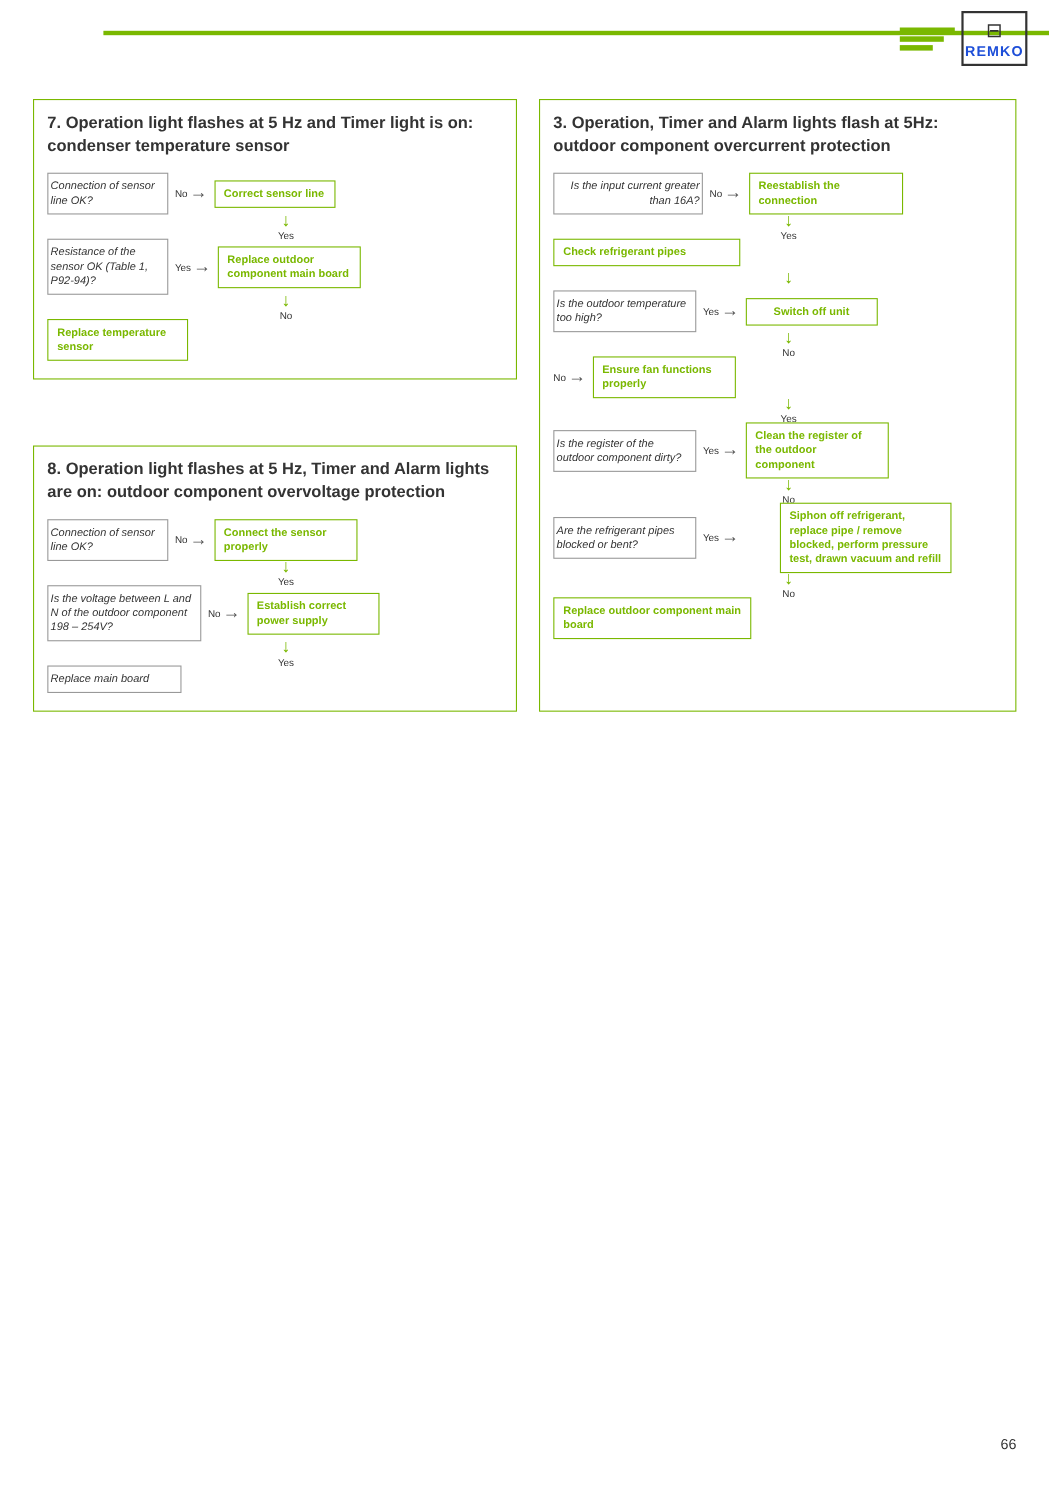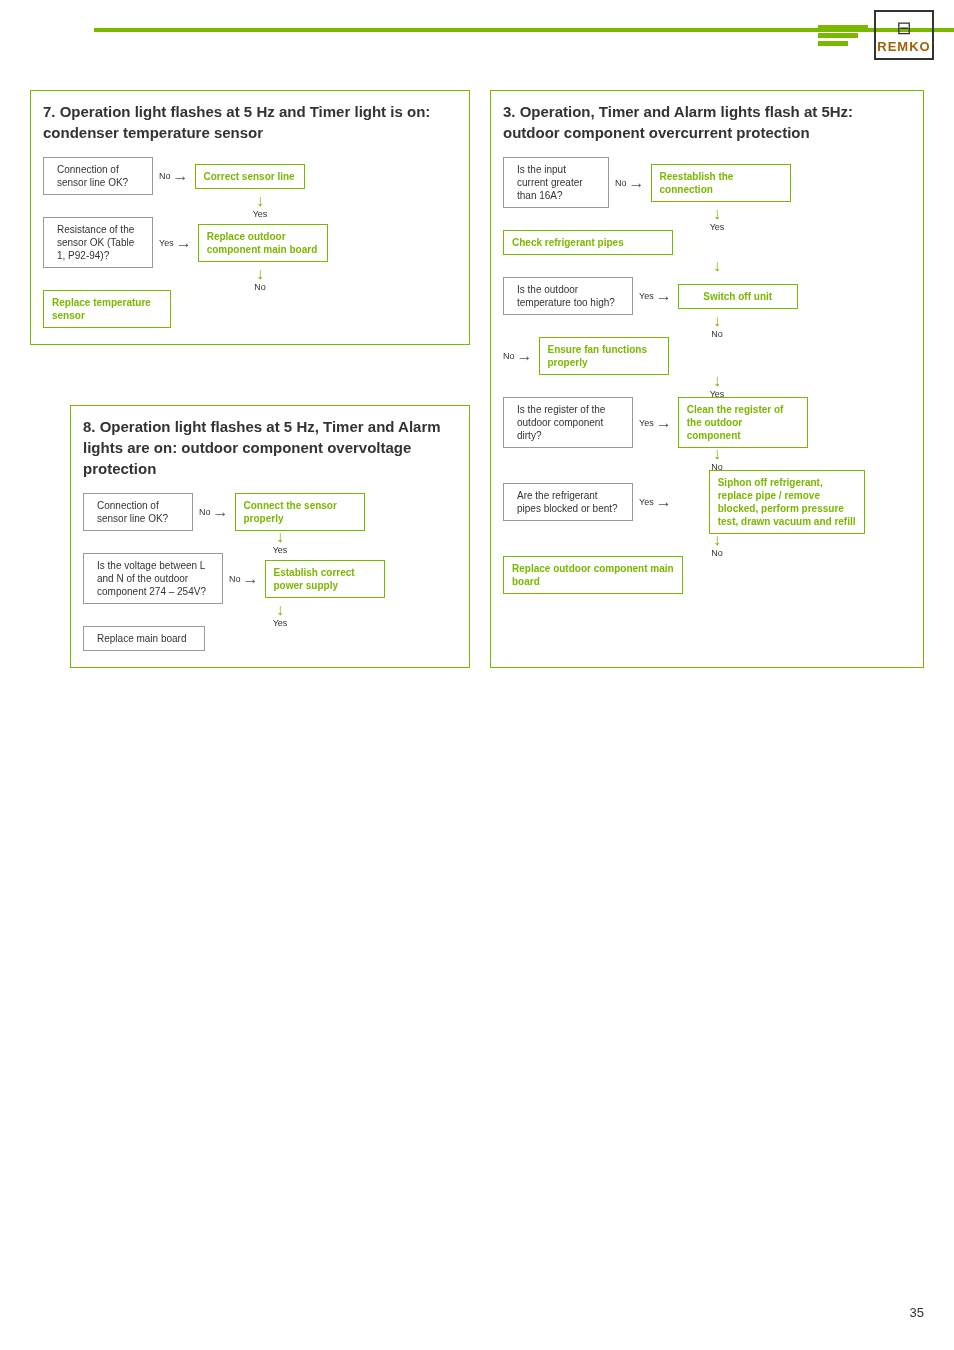--- a/index.html
+++ b/index.html
@@ -36,21 +36,21 @@
       height: 50px;
       border: 2px solid #333;
       display: flex;
       align-items: center;
       justify-content: center;
       flex-direction: column;
     }
     .logo-box .brand {
       font-size: 13px;
       font-weight: bold;
-      color: #a16207;
+      color: #1d4ed8;
       letter-spacing: 1px;
     }
     .logo-icon {
       font-size: 18px;
       color: #333;
     }
     .green-top-line {
       position: absolute;
       top: 28px;
       right: 0;
@@ -132,24 +132,25 @@
 
     
     .q-row {
       display: flex;
       align-items: center;
       gap: 6px;
     }
 
     .q-box {
       border: 1px solid #999;
-      padding: 5px 13px;
+      padding: 5px 2px;
       font-size: 10px;
       line-height: 1.3;
       color: #333;
+      font-style: italic;
     }
 
     .h-arrow {
       display: flex;
       align-items: center;
       gap: 2px;
       white-space: nowrap;
     }
     .h-arrow .h-label {
       font-size: 9px;
@@ -192,21 +193,21 @@
     <span style="width:50px;"></span>
     <span style="width:40px;"></span>
     <span style="width:30px;"></span>
   </div>
   <div class="logo-box">
     <span class="logo-icon">⊟</span>
     <span class="brand">REMKO</span>
   </div>
 </div>
 
-<div class="page-number">35</div>
+<div class="page-number">66</div>
 
 <div class="main-content">
 
   <div class="left-col">
 
     <div class="section-box">
       <div class="section-title">7. Operation light flashes at 5 Hz and Timer light is on: condenser temperature sensor</div>
 
       <div class="diagram">
 
@@ -235,41 +236,41 @@
 
         <div class="v-connector indent">
           <span class="v-arr">↓</span>
           <span class="v-label">No</span>
         </div>
 
         <div class="flow-box highlighted" style="width:128px;">Replace temperature sensor</div>
       </div>
     </div>
 
-    <div class="section-box" style="margin-top: 40px; margin-left: 40px;">
+    <div class="section-box" style="margin-top: 40px;">
       <div class="section-title">8. Operation light flashes at 5 Hz, Timer and Alarm lights are on: outdoor component overvoltage protection</div>
 
       <div class="diagram">
 
         <div class="q-row">
           <div class="q-box" style="width:110px;">Connection of sensor line OK?</div>
           <div class="h-arrow">
             <span class="h-label">No</span>
             <span class="arr">→</span>
           </div>
           <div class="flow-box highlighted" style="width:130px;">Connect the sensor properly</div>
         </div>
 
         <div class="v-connector indent">
           <span class="v-arr">↓</span>
           <span class="v-label">Yes</span>
         </div>
 
         <div class="q-row">
-          <div class="q-box" style="width:140px;">Is the voltage between L and N of the outdoor component 274 – 254V?</div>
+          <div class="q-box" style="width:140px;">Is the voltage between L and N of the outdoor component 198 – 254V?</div>
           <div class="h-arrow">
             <span class="h-label">No</span>
             <span class="arr">→</span>
           </div>
           <div class="flow-box highlighted" style="width:120px;">Establish correct power supply</div>
         </div>
 
         <div class="v-connector indent">
           <span class="v-arr">↓</span>
           <span class="v-label">Yes</span>
@@ -282,21 +283,21 @@
   </div>
 
   <div class="right-col">
 
     <div class="section-box" style="flex:1;">
       <div class="section-title">3. Operation, Timer and Alarm lights flash at 5Hz: outdoor component overcurrent protection</div>
 
       <div class="diagram">
 
         <div class="q-row">
-          <div class="q-box" style="width:106px;">Is the input current greater than 16A?</div>
+          <div class="q-box" style="width:136px;text-align:right;">Is the input current greater than 16A?</div>
           <div class="h-arrow">
             <span class="h-label">No</span>
             <span class="arr">→</span>
           </div>
           <div class="flow-box highlighted" style="width:140px;">Reestablish the connection</div>
         </div>
 
         <div class="v-connector indent">
           <span class="v-arr">↓</span>
           <span class="v-label">Yes</span>

